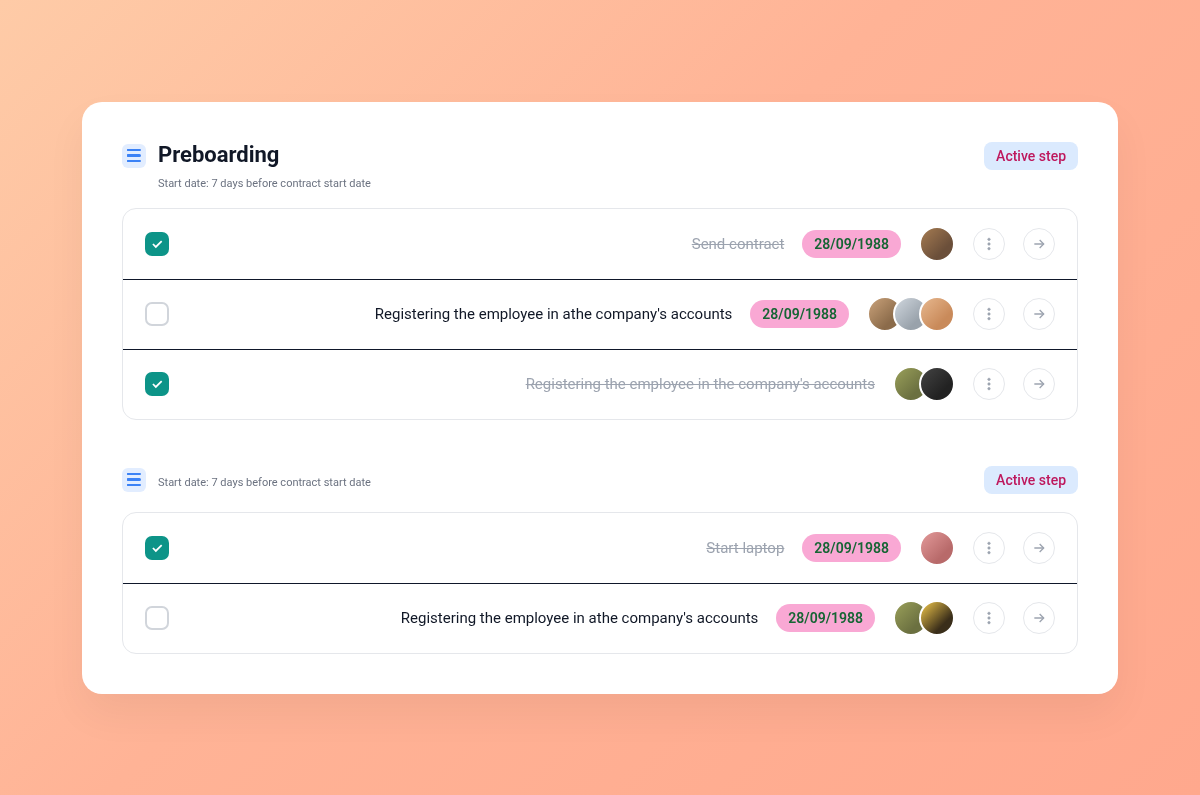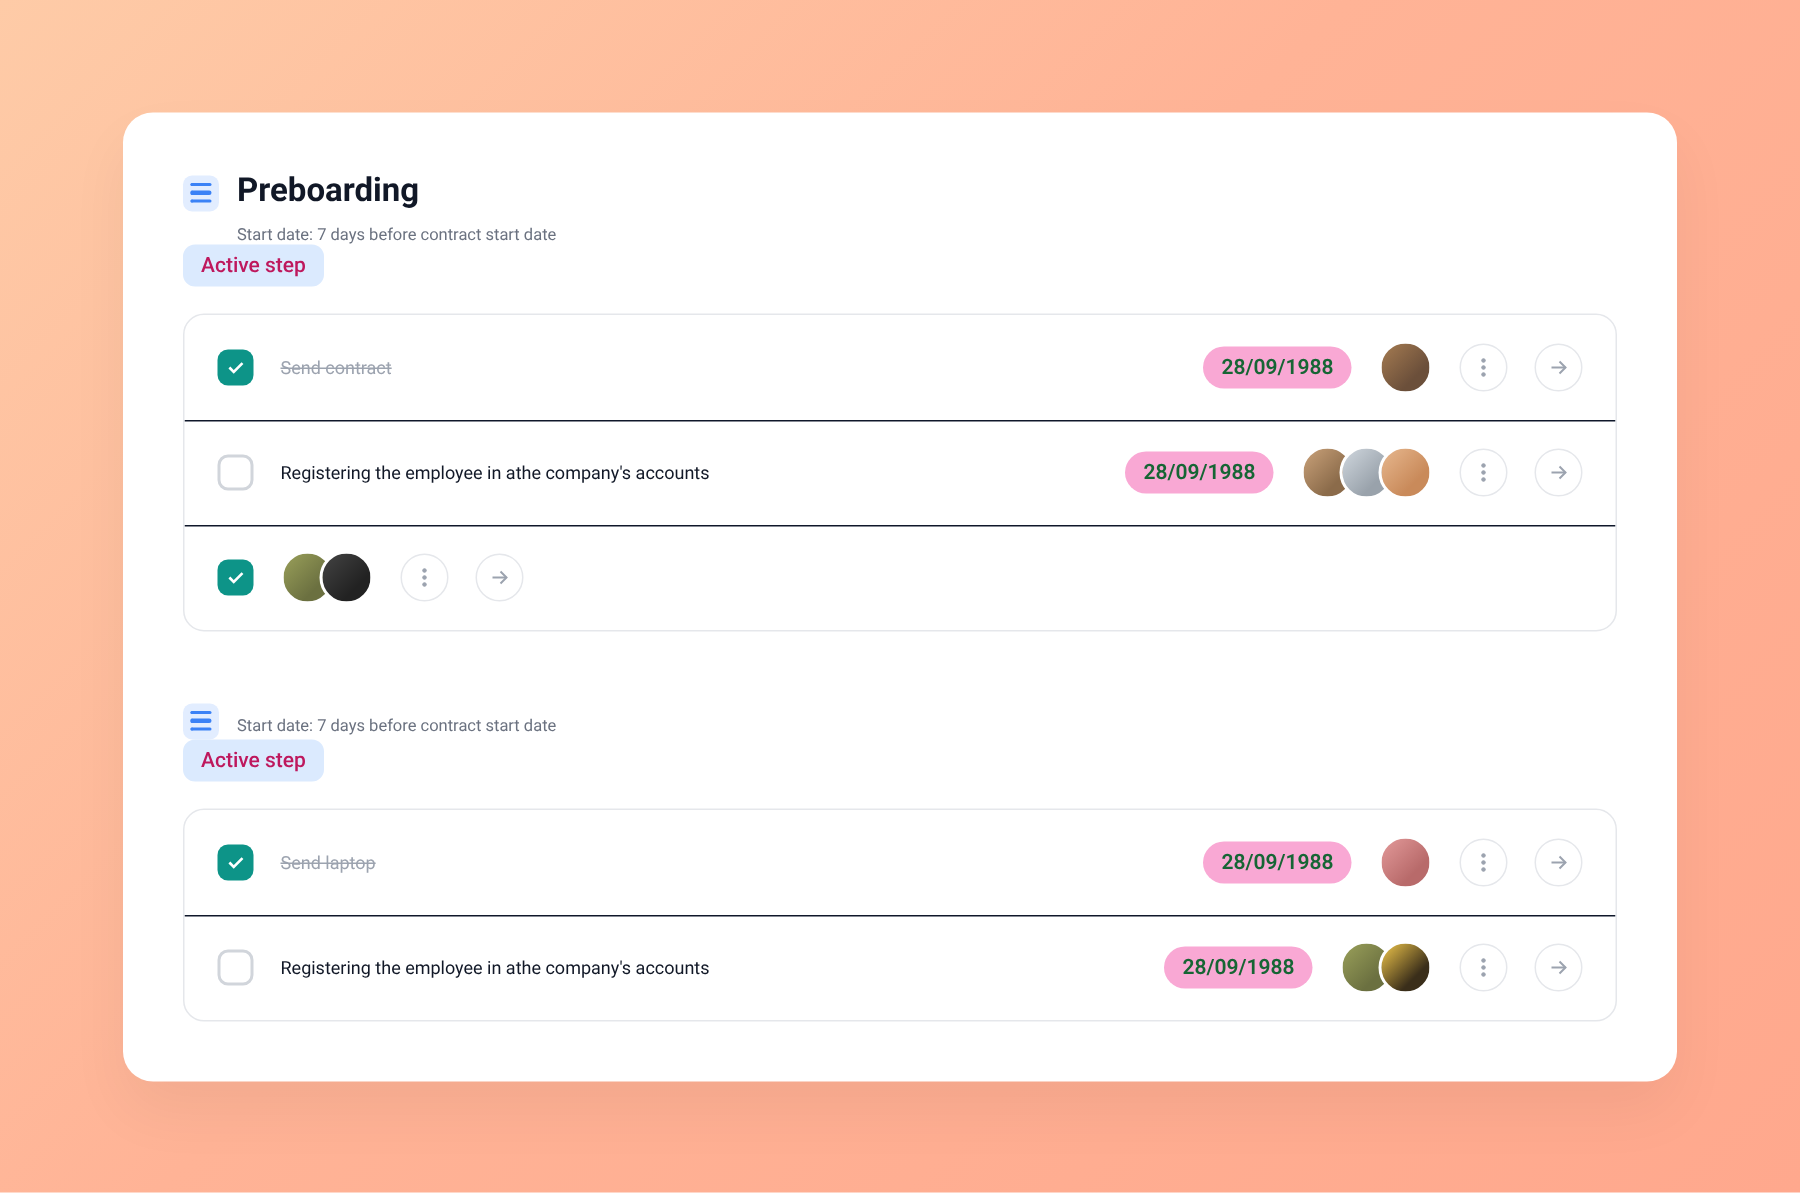--- a/index.html
+++ b/index.html
@@ -18,21 +18,20 @@
     background: #ffffff;
     border-radius: 20px;
     padding: 40px;
     box-shadow: 0 20px 40px rgba(0,0,0,0.05);
   }
   .section + .section { margin-top: 46px; }
   .section-header {
     display: flex;
     align-items: flex-start;
     justify-content: space-between;
-    flex-direction: column;
   }
   .section-header-left {
     display: flex;
     align-items: flex-start;
     gap: 12px;
   }
   .list-icon {
     width: 24px;
     height: 24px;
     border-radius: 6px;
@@ -110,22 +109,23 @@
   }
   .checkbox.checked svg {
     width: 14px;
     height: 14px;
     stroke: #fff;
     stroke-width: 3;
     fill: none;
   }
   .task-title {
     flex: 1;
-    font-size: 12px;
+    font-size: 15px;
     color: #111827;
+    text-align: right;
   }
   .task-title.done {
     color: #9ca3af;
     text-decoration: line-through;
   }
   .date-pill {
     background: #f9a8d4;
     color: #166534;
     font-size: 14px;
     font-weight: 600;
@@ -231,20 +231,21 @@
               <path d="M13 6l6 6-6 6"></path>
             </svg>
           </div>
         </div>
         <div class="task">
           <div class="checkbox checked">
             <svg viewBox="0 0 24 24">
               <path d="M5 12l5 5L20 7"></path>
             </svg>
           </div>
+          <div class="task-title done">Registering the employee in the company's accounts</div>
           <div class="avatars">
             <div class="avatar" style="background:linear-gradient(135deg,#9aa05a 0%,#6b7040 70%)"></div>
             <div class="avatar" style="background:linear-gradient(135deg,#444 0%,#222 70%)"></div>
           </div>
           <div class="icon-btn">
             <svg viewBox="0 0 24 24">
               <circle cx="12" cy="5" r="1.8"></circle>
               <circle cx="12" cy="12" r="1.8"></circle>
               <circle cx="12" cy="19" r="1.8"></circle>
             </svg>
@@ -272,21 +273,21 @@
         </div>
         <div class="badge">Active step</div>
       </div>
       <div class="task-list">
         <div class="task">
           <div class="checkbox checked">
             <svg viewBox="0 0 24 24">
               <path d="M5 12l5 5L20 7"></path>
             </svg>
           </div>
-          <div class="task-title done">Send laptop</div>
+          <div class="task-title done">Start laptop</div>
           <div class="date-pill">28/09/1988</div>
           <div class="avatars">
             <div class="avatar" style="background:linear-gradient(135deg,#e39a9a 0%,#b86a6a 70%)"></div>
           </div>
           <div class="icon-btn">
             <svg viewBox="0 0 24 24">
               <circle cx="12" cy="5" r="1.8"></circle>
               <circle cx="12" cy="12" r="1.8"></circle>
               <circle cx="12" cy="19" r="1.8"></circle>
             </svg>

